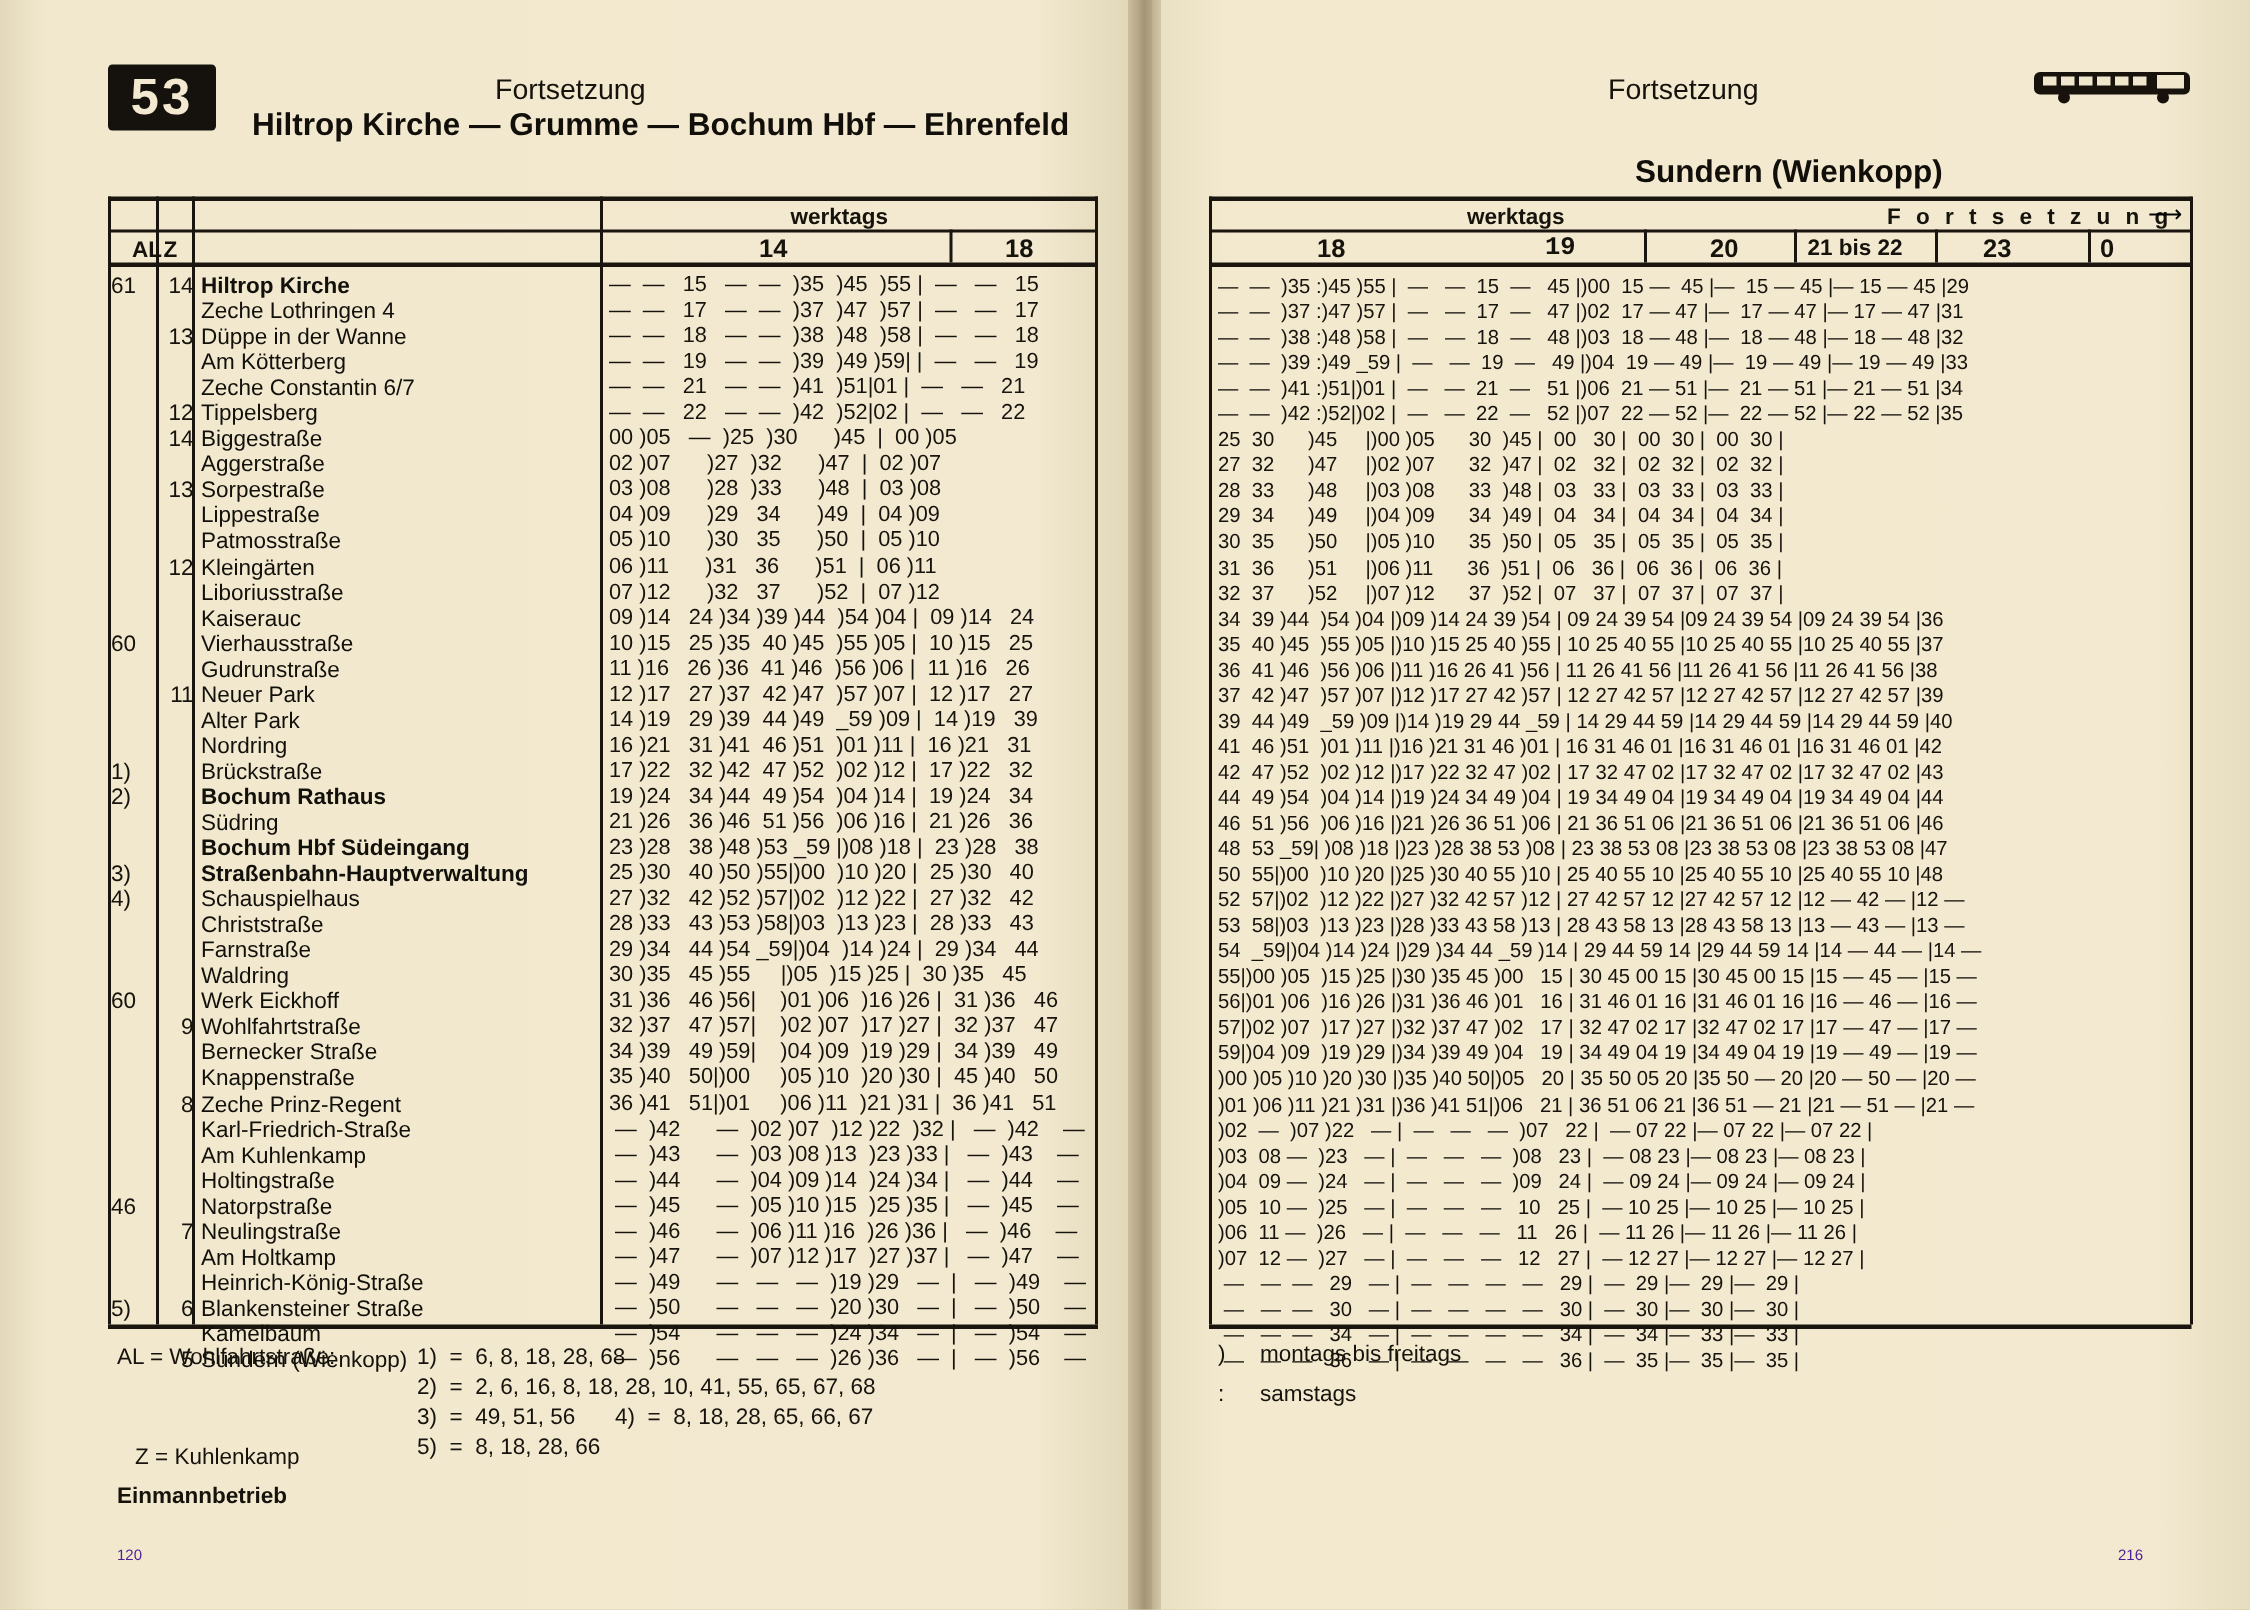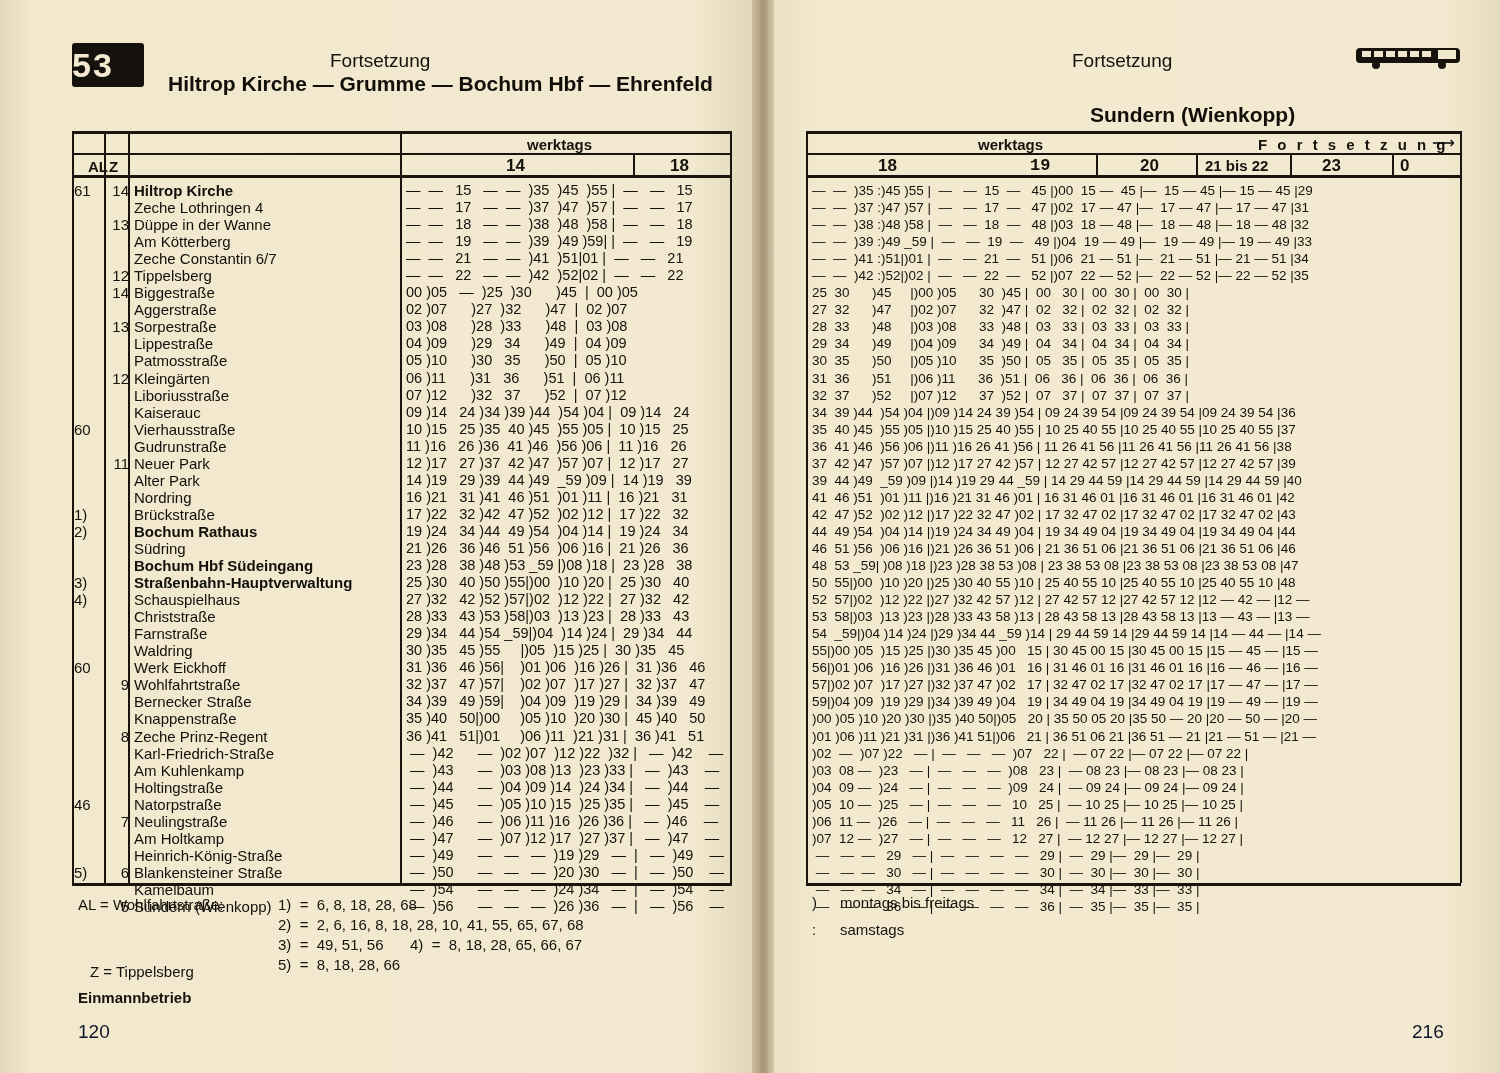--- a/index.html
+++ b/index.html
@@ -17,21 +17,21 @@
   .page.left{left:0;width:760px;
     background:linear-gradient(to right,#e3d8ba 0px,#f1e8ce 30px,#f2e9d0 690px,#e0d5b6 760px);}
   .page.right{left:768px;width:732px;
     background:linear-gradient(to left,#e6dcbe 0px,#f2e9d0 60px,#f2e9cf 680px,#e9dfc2 732px);}
   .gutter{position:absolute;left:752px;top:0;width:22px;height:1073px;
     background:linear-gradient(to right,rgba(120,100,60,.22),rgba(90,70,40,.42),rgba(120,100,60,.20));}
 
   
   .linebadge{
     position:absolute;left:72px;top:43px;width:72px;height:44px;background:#15110c;
-    color:#f2e9d0;font-weight:bold;font-size:34px;line-height:44px;
+    color:#f2e9d0;font-weight:bold;font-size:34px;line-height:44px;text-align:center;
     letter-spacing:2px;border-radius:3px;
   }
   .fortsetzung{position:absolute;font-size:19px;color:#16120c;}
   .route-title{position:absolute;font-weight:bold;font-size:21px;color:#120f0a;white-space:nowrap;}
 
   .busicon{position:absolute;right:38px;top:44px;width:108px;height:26px;}
 
   
   .rule{position:absolute;background:#1a150e;}
   .thick{height:3px;}
@@ -42,21 +42,21 @@
   .lbl.b{font-weight:bold;}
 
   
   .tbl{position:absolute;font-size:14.5px;color:#16120c;white-space:pre;line-height:17.05px;
        font-family:"Liberation Sans", sans-serif;}
   .stops{position:absolute;font-size:15px;color:#12100a;line-height:17.05px;white-space:pre;}
   .stops b{font-weight:bold;}
   .colA{position:absolute;font-size:15px;color:#16120c;line-height:17.05px;white-space:pre;text-align:left;}
 
   .foot{position:absolute;font-size:15px;color:#16120c;white-space:pre;line-height:20px;}
-  .pageno{position:absolute;bottom:30px;font-size:19px;color:#0f172a;}
+  .pageno{position:absolute;bottom:30px;font-size:10px;color:#4c1d95;}
 
   .spaced{letter-spacing:3px;}
   .arrow{position:absolute;font-size:16px;}
 </style>
 </head>
 <body>
 
 <div class="spread">
 
   <div class="page left"></div>
@@ -92,21 +92,21 @@
   <div class="stops" id="left-stops" style="left:134px;top:182px;"><div style="height: 17.05px;"><b>Hiltrop Kirche</b></div><div style="height: 17.05px;">Zeche Lothringen 4</div><div style="height: 17.05px;">Düppe in der Wanne</div><div style="height: 17.05px;">Am Kötterberg</div><div style="height: 17.05px;">Zeche Constantin 6/7</div><div style="height: 17.05px;">Tippelsberg</div><div style="height: 17.05px;">Biggestraße</div><div style="height: 17.05px;">Aggerstraße</div><div style="height: 17.05px;">Sorpestraße</div><div style="height: 17.05px;">Lippestraße</div><div style="height: 17.05px;">Patmosstraße</div><div style="height: 17.05px;">Kleingärten</div><div style="height: 17.05px;">Liboriusstraße</div><div style="height: 17.05px;">Kaiserauc</div><div style="height: 17.05px;">Vierhausstraße</div><div style="height: 17.05px;">Gudrunstraße</div><div style="height: 17.05px;">Neuer Park</div><div style="height: 17.05px;">Alter Park</div><div style="height: 17.05px;">Nordring</div><div style="height: 17.05px;">Brückstraße</div><div style="height: 17.05px;"><b>Bochum Rathaus</b></div><div style="height: 17.05px;">Südring</div><div style="height: 17.05px;"><b>Bochum Hbf Südeingang</b></div><div style="height: 17.05px;"><b>Straßenbahn-Hauptverwaltung</b></div><div style="height: 17.05px;">Schauspielhaus</div><div style="height: 17.05px;">Christstraße</div><div style="height: 17.05px;">Farnstraße</div><div style="height: 17.05px;">Waldring</div><div style="height: 17.05px;">Werk Eickhoff</div><div style="height: 17.05px;">Wohlfahrtstraße</div><div style="height: 17.05px;">Bernecker Straße</div><div style="height: 17.05px;">Knappenstraße</div><div style="height: 17.05px;">Zeche Prinz-Regent</div><div style="height: 17.05px;">Karl-Friedrich-Straße</div><div style="height: 17.05px;">Am Kuhlenkamp</div><div style="height: 17.05px;">Holtingstraße</div><div style="height: 17.05px;">Natorpstraße</div><div style="height: 17.05px;">Neulingstraße</div><div style="height: 17.05px;">Am Holtkamp</div><div style="height: 17.05px;">Heinrich-König-Straße</div><div style="height: 17.05px;">Blankensteiner Straße</div><div style="height: 17.05px;">Kamelbaum</div><div style="height: 17.05px;">Sundern (Wienkopp)</div></div>
 
   <div class="tbl" id="left-times" style="left:406px;top:182px;"><div style="height: 17.05px;">—  —   15   —  —  )35  )45  )55 |  —   —   15</div><div style="height: 17.05px;">—  —   17   —  —  )37  )47  )57 |  —   —   17</div><div style="height: 17.05px;">—  —   18   —  —  )38  )48  )58 |  —   —   18</div><div style="height: 17.05px;">—  —   19   —  —  )39  )49 )59| |  —   —   19</div><div style="height: 17.05px;">—  —   21   —  —  )41  )51|01 |  —   —   21</div><div style="height: 17.05px;">—  —   22   —  —  )42  )52|02 |  —   —   22</div><div style="height: 17.05px;">00 )05   —  )25  )30      )45  |  00 )05</div><div style="height: 17.05px;">02 )07      )27  )32      )47  |  02 )07</div><div style="height: 17.05px;">03 )08      )28  )33      )48  |  03 )08</div><div style="height: 17.05px;">04 )09      )29   34      )49  |  04 )09</div><div style="height: 17.05px;">05 )10      )30   35      )50  |  05 )10</div><div style="height: 17.05px;">06 )11      )31   36      )51  |  06 )11</div><div style="height: 17.05px;">07 )12      )32   37      )52  |  07 )12</div><div style="height: 17.05px;">09 )14   24 )34 )39 )44  )54 )04 |  09 )14   24</div><div style="height: 17.05px;">10 )15   25 )35  40 )45  )55 )05 |  10 )15   25</div><div style="height: 17.05px;">11 )16   26 )36  41 )46  )56 )06 |  11 )16   26</div><div style="height: 17.05px;">12 )17   27 )37  42 )47  )57 )07 |  12 )17   27</div><div style="height: 17.05px;">14 )19   29 )39  44 )49  _59 )09 |  14 )19   39</div><div style="height: 17.05px;">16 )21   31 )41  46 )51  )01 )11 |  16 )21   31</div><div style="height: 17.05px;">17 )22   32 )42  47 )52  )02 )12 |  17 )22   32</div><div style="height: 17.05px;">19 )24   34 )44  49 )54  )04 )14 |  19 )24   34</div><div style="height: 17.05px;">21 )26   36 )46  51 )56  )06 )16 |  21 )26   36</div><div style="height: 17.05px;">23 )28   38 )48 )53 _59 |)08 )18 |  23 )28   38</div><div style="height: 17.05px;">25 )30   40 )50 )55|)00  )10 )20 |  25 )30   40</div><div style="height: 17.05px;">27 )32   42 )52 )57|)02  )12 )22 |  27 )32   42</div><div style="height: 17.05px;">28 )33   43 )53 )58|)03  )13 )23 |  28 )33   43</div><div style="height: 17.05px;">29 )34   44 )54 _59|)04  )14 )24 |  29 )34   44</div><div style="height: 17.05px;">30 )35   45 )55     |)05  )15 )25 |  30 )35   45</div><div style="height: 17.05px;">31 )36   46 )56|    )01 )06  )16 )26 |  31 )36   46</div><div style="height: 17.05px;">32 )37   47 )57|    )02 )07  )17 )27 |  32 )37   47</div><div style="height: 17.05px;">34 )39   49 )59|    )04 )09  )19 )29 |  34 )39   49</div><div style="height: 17.05px;">35 )40   50|)00     )05 )10  )20 )30 |  45 )40   50</div><div style="height: 17.05px;">36 )41   51|)01     )06 )11  )21 )31 |  36 )41   51</div><div style="height: 17.05px;"> —  )42      —  )02 )07  )12 )22  )32 |   —  )42    —</div><div style="height: 17.05px;"> —  )43      —  )03 )08 )13  )23 )33 |   —  )43    —</div><div style="height: 17.05px;"> —  )44      —  )04 )09 )14  )24 )34 |   —  )44    —</div><div style="height: 17.05px;"> —  )45      —  )05 )10 )15  )25 )35 |   —  )45    —</div><div style="height: 17.05px;"> —  )46      —  )06 )11 )16  )26 )36 |   —  )46    —</div><div style="height: 17.05px;"> —  )47      —  )07 )12 )17  )27 )37 |   —  )47    —</div><div style="height: 17.05px;"> —  )49      —   —   —  )19 )29   —  |   —  )49    —</div><div style="height: 17.05px;"> —  )50      —   —   —  )20 )30   —  |   —  )50    —</div><div style="height: 17.05px;"> —  )54      —   —   —  )24 )34   —  |   —  )54    —</div><div style="height: 17.05px;"> —  )56      —   —   —  )26 )36   —  |   —  )56    —</div></div>
 
   <div class="foot" style="left:78px;top:895px;">AL = Wohlfahrtstraße:</div>
   <div class="foot" style="left:278px;top:895px;">1)  =  6, 8, 18, 28, 68</div>
   <div class="foot" style="left:278px;top:915px;">2)  =  2, 6, 16, 8, 18, 28, 10, 41, 55, 65, 67, 68</div>
   <div class="foot" style="left:278px;top:935px;">3)  =  49, 51, 56</div>
   <div class="foot" style="left:410px;top:935px;">4)  =  8, 18, 28, 65, 66, 67</div>
   <div class="foot" style="left:278px;top:955px;">5)  =  8, 18, 28, 66</div>
-  <div class="foot" style="left:90px;top:962px;">Z = Tippelsberg</div>
+  <div class="foot" style="left:90px;top:962px;">Z = Kuhlenkamp</div>
   <div class="foot" style="left:78px;top:988px;font-weight:bold;">Einmannbetrieb</div>
 
   <div class="pageno" style="left:78px;">120</div>
 
   <div class="fortsetzung" style="left:1072px;top:50px;">Fortsetzung</div>
   <div class="route-title" style="left:1090px;top:103px;">Sundern (Wienkopp)</div>
 
   <svg class="busicon" viewBox="0 0 108 26">
     <rect x="2" y="4" width="104" height="15" rx="4" fill="#17120c"></rect>
     <rect x="8" y="7" width="9" height="6" fill="#efe6cc"></rect>

